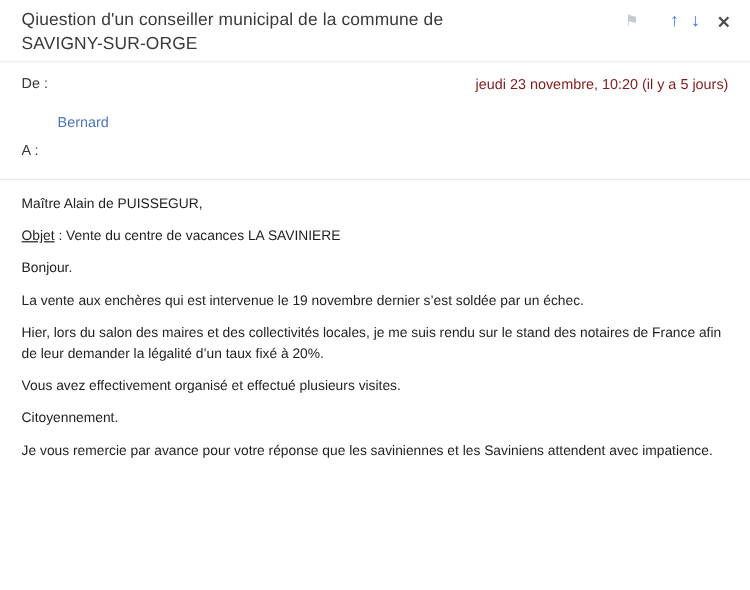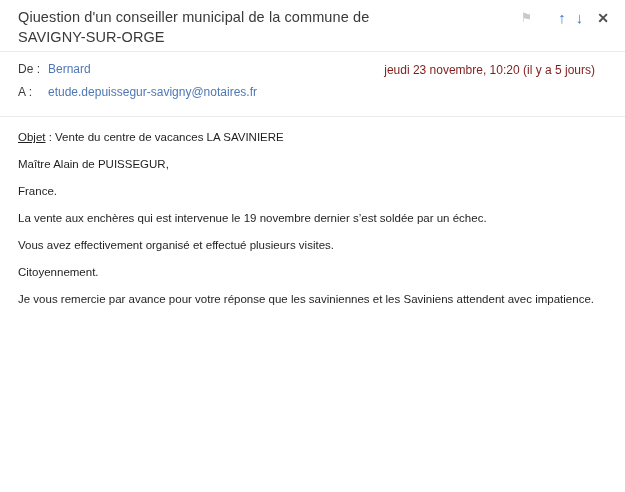--- a/index.html
+++ b/index.html
@@ -29,26 +29,26 @@
   .flag { color:#c6cacd; font-size:13px; margin-right:26px; }
   .arrow-up { color:#3e79d6; font-size:15px; font-weight:bold; margin-right:10px; }
   .arrow-down { color:#3e79d6; font-size:15px; font-weight:bold; margin-right:14px; }
   .close { color:#4d4d4d; font-size:14px; font-weight:bold; }
 
   .sep { border:none; border-top:1px solid #ebebeb; height:0; }
 
   
   .mail-meta {
     display:flex; justify-content:space-between;
-    padding:10px 30px 8px 18px;
+    padding:10px 18px 8px 18px;
   }
   .meta-rows { font-size:12px; }
   .meta-row { margin-bottom:9px; display:flex; }
   .meta-label { color:#3a3a3a; width:30px; flex:0 0 30px; }
-  .meta-link { color:#5077b5; text-decoration:none; cursor:pointer; }
+  .meta-link { color:#5077b5; text-decoration:none; cursor:pointer;margin-top:33px; }
   .meta-date {
     font-size:12px; color:#7f1d1d; text-align:right;
     max-width:215px; line-height:17px;
   }
 
   
   .mail-body { padding:12px 18px 0 18px; font-size:11.5px; line-height:17px; color:#1f1f1f; }
   .mail-body p { margin:0 0 10px 0; }
   .u { text-decoration:underline; }
 </style>
@@ -70,32 +70,32 @@
   <hr class="sep">
 
   <div class="mail-meta">
     <div class="meta-rows">
       <div class="meta-row">
         <span class="meta-label">De :</span>
         <a class="meta-link">Bernard</a>
       </div>
       <div class="meta-row">
         <span class="meta-label">A :</span>
-        <a class="meta-link">etude.depuissegur-savigny@notaires.fr</a>
       </div>
     </div>
     <div class="meta-date">jeudi 23 novembre, 10:20 (il y a 5 jours)</div>
   </div>
 
   <hr class="sep">
 
   <div class="mail-body">
+    <p>Maître Alain de PUISSEGUR,</p>
     <p><span class="u">Objet</span><span> : Vente du centre de vacances LA SAVINIERE</span></p>
-    <p>Maître Alain de PUISSEGUR,</p>
-    <p>France.</p>
+    <p>Bonjour.</p>
     <p>La vente aux enchères qui est intervenue le 19 novembre dernier s’est soldée par un échec.</p>
+    <p>Hier, lors du salon des maires et des collectivités locales, je me suis rendu sur le stand des notaires de France afin de leur demander la légalité d’un taux fixé à 20%.</p>
     <p>Vous avez effectivement organisé et effectué plusieurs visites.</p>
     <p>Citoyennement.</p>
     <p>Je vous remercie par avance pour votre réponse que les saviniennes et les Saviniens attendent avec impatience.</p>
 
   </div>
 
 </div>
 
 </body></html>

